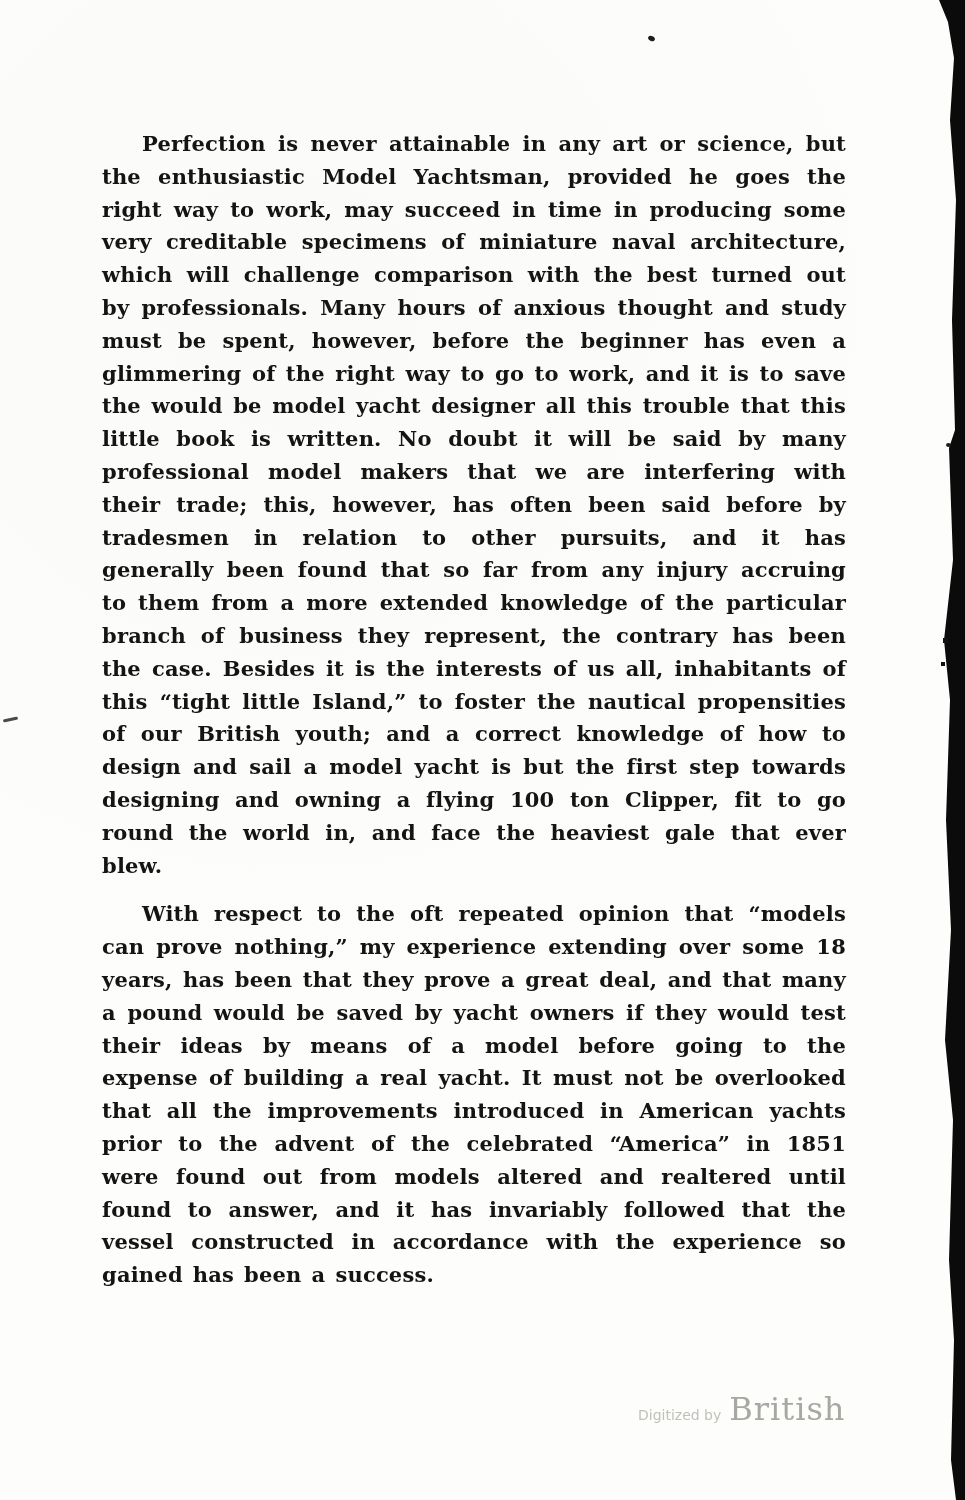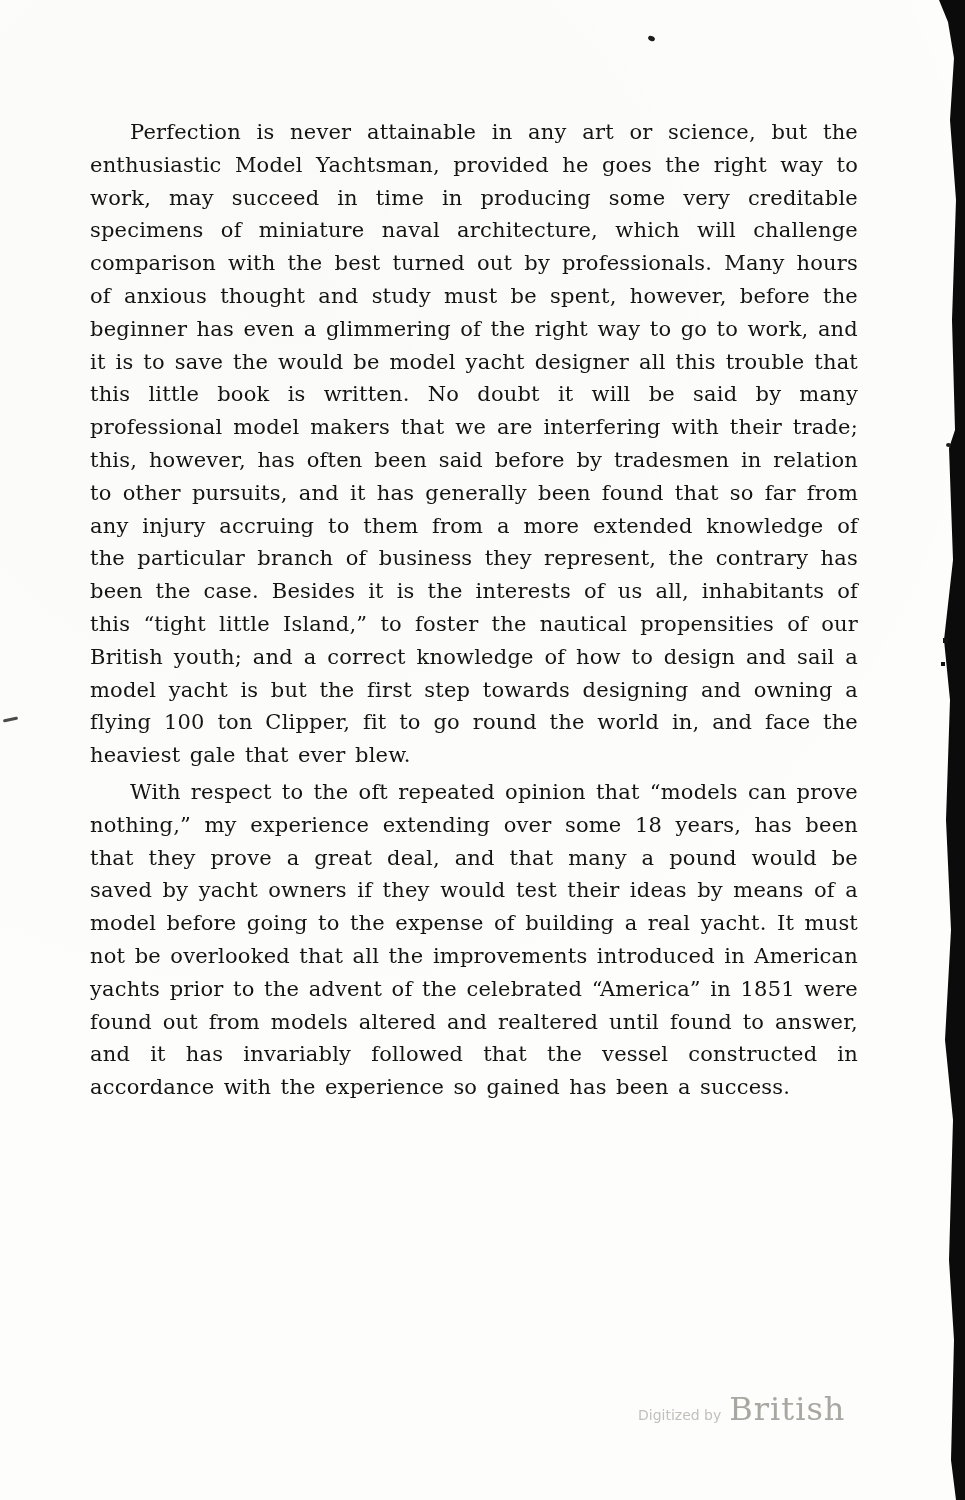--- a/index.html
+++ b/index.html
@@ -29,22 +29,23 @@
     color: #141414;
     font-size: 21px;
     line-height: 32.8px;
     font-weight: 500;
     text-align: justify;
     word-spacing: 2.5px;
     letter-spacing: 0.2px;
     text-rendering: optimizeLegibility;
   }
   .para {
-    margin: 4px;
+    margin: 16px;
     text-indent: 40px;
+    font-weight: bold;
   }
   .watermark {
     position: absolute;
     left: 638px;
     top: 1390px;
     white-space: nowrap;
     color: #b9b7b2;
     display: flex;
     align-items: baseline;
     gap: 8px;

